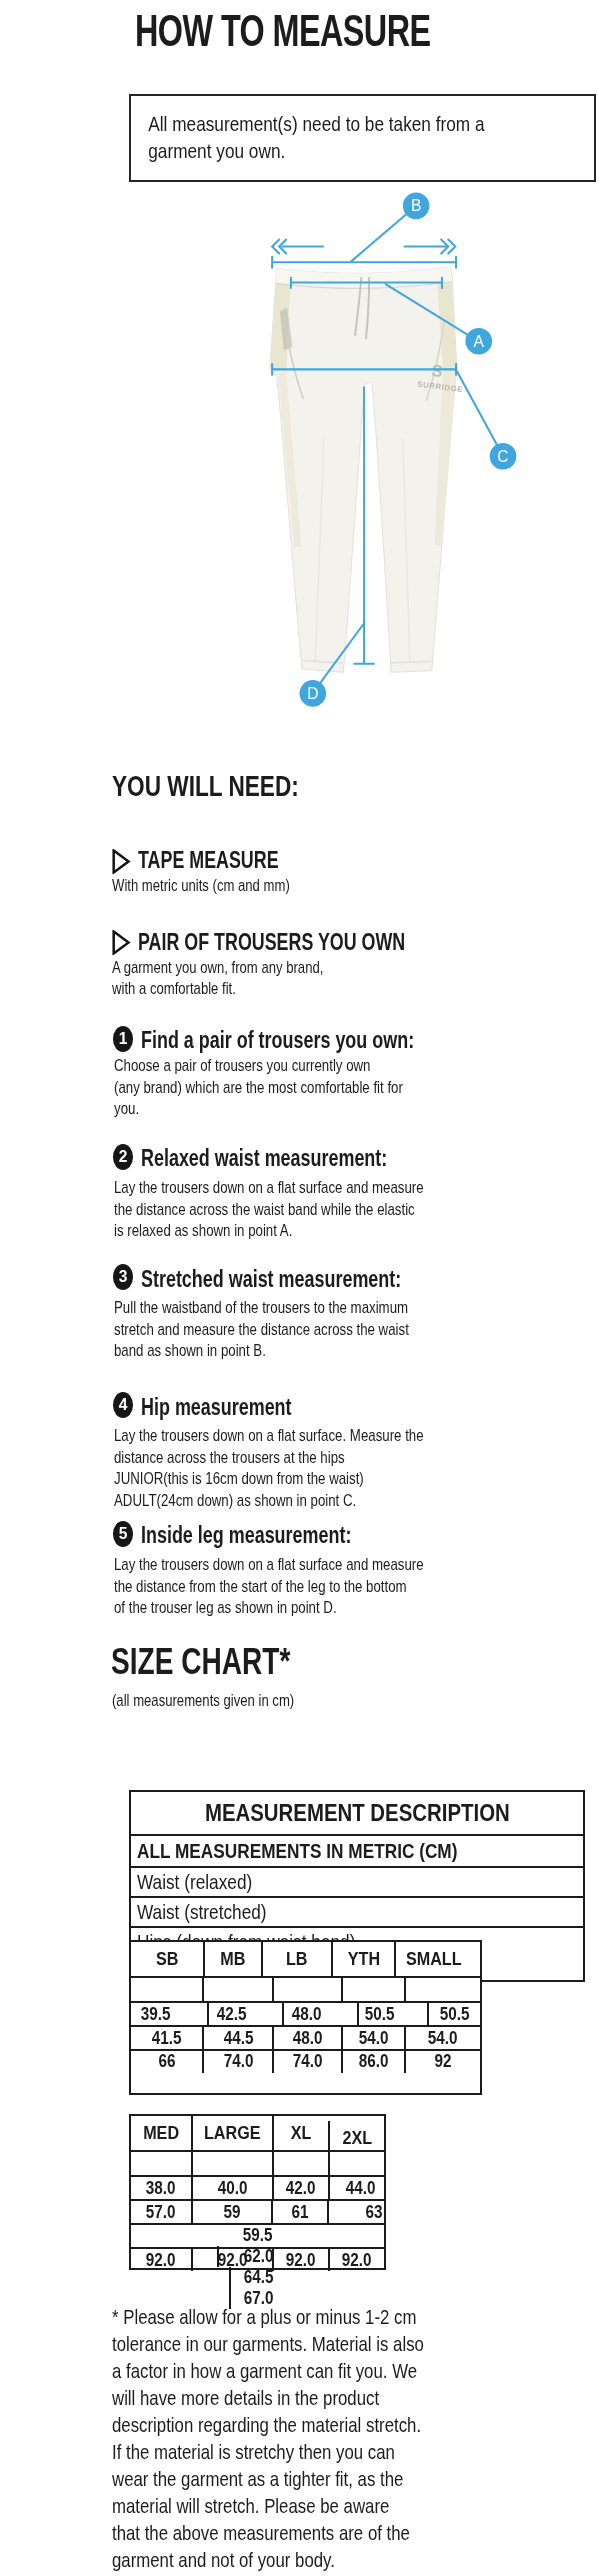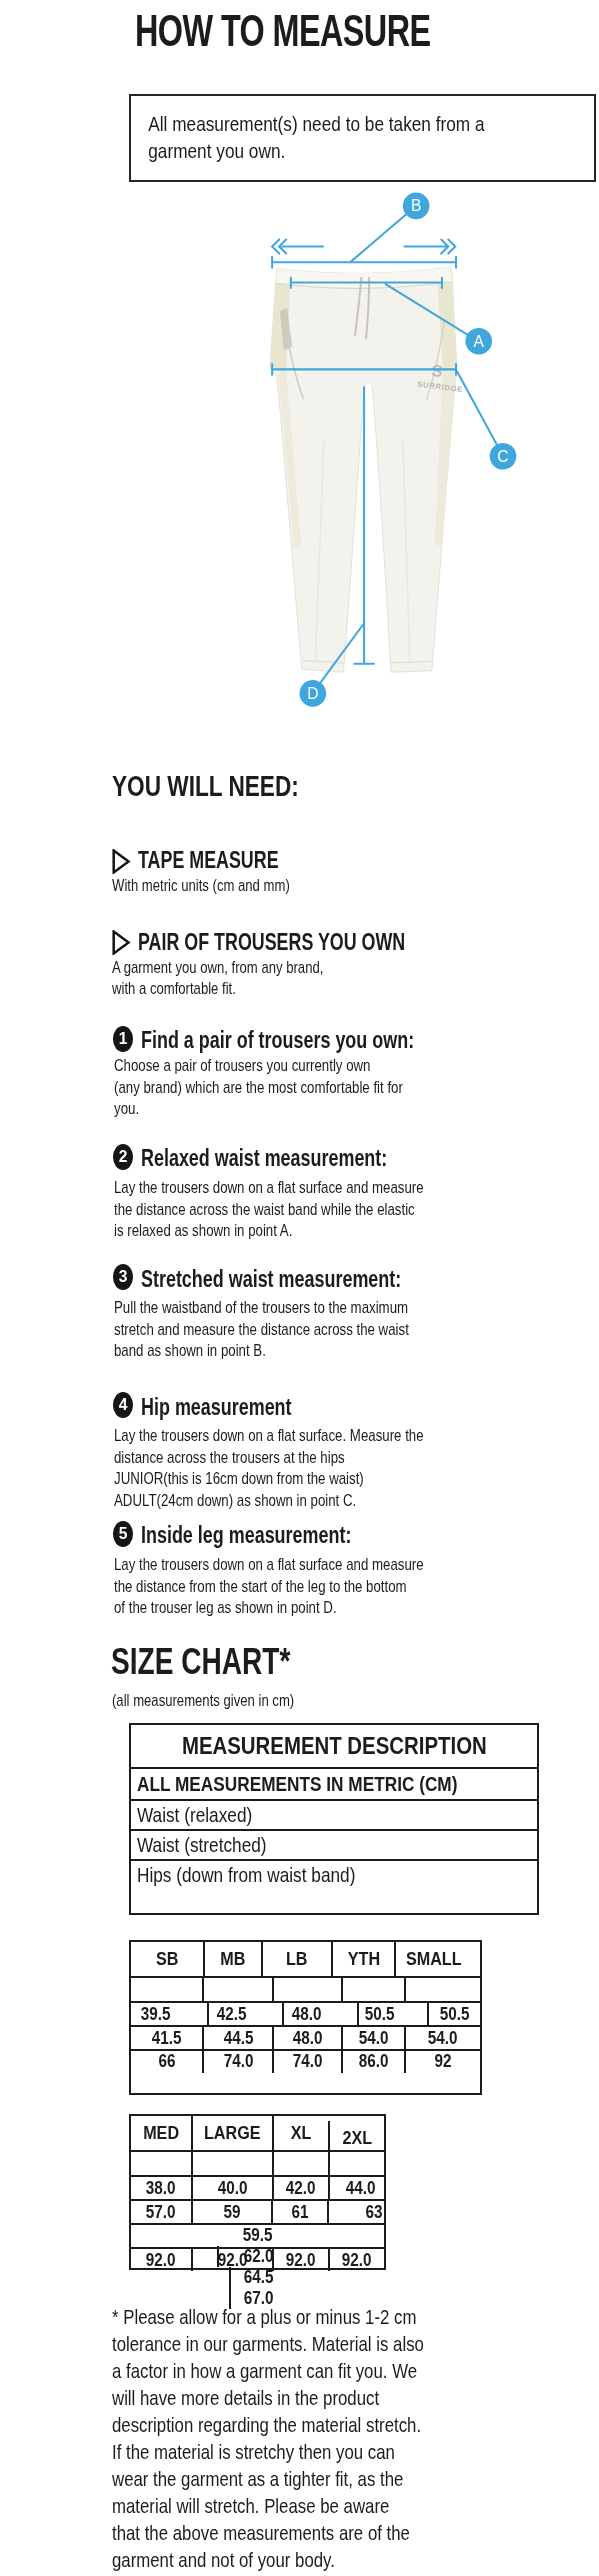--- a/index.html
+++ b/index.html
@@ -153,21 +153,21 @@
 
   <div class="abs stepnum" style="left:113px;top:1521px;">5</div>
   <div class="abs steptitle" style="left:141px;top:1522px;">Inside leg measurement:</div>
   <div class="abs stepbody pre" style="left:114px;top:1554px;">Lay the trousers down on a flat surface and measure
 the distance from the start of the leg to the bottom
 of the trouser leg as shown in point D.</div>
 
   <div class="abs h3" style="left:111px;top:1641px;">SIZE CHART*</div>
   <div class="abs sub" style="left:112px;top:1691px;">(all measurements given in cm)</div>
 
-  <div class="abs tbl" style="left:129px;top:1723px;width:410px;height:192px;">
+  <div class="abs tbl" style="left:129px;top:1790px;width:456px;height:192px;">
     <div class="trow mt-title" style="height:42px;justify-content:center;">
       <span class="cX">MEASUREMENT DESCRIPTION</span>
     </div>
     <div class="trow mt-sub" style="height:32px;">
       <span class="cXl">ALL MEASUREMENTS IN METRIC (CM)</span>
     </div>
     <div class="trow mt-row" style="height:30px;">
       <span class="cXl">Waist (relaxed)</span>
     </div>
     <div class="trow mt-row" style="height:30px;">

